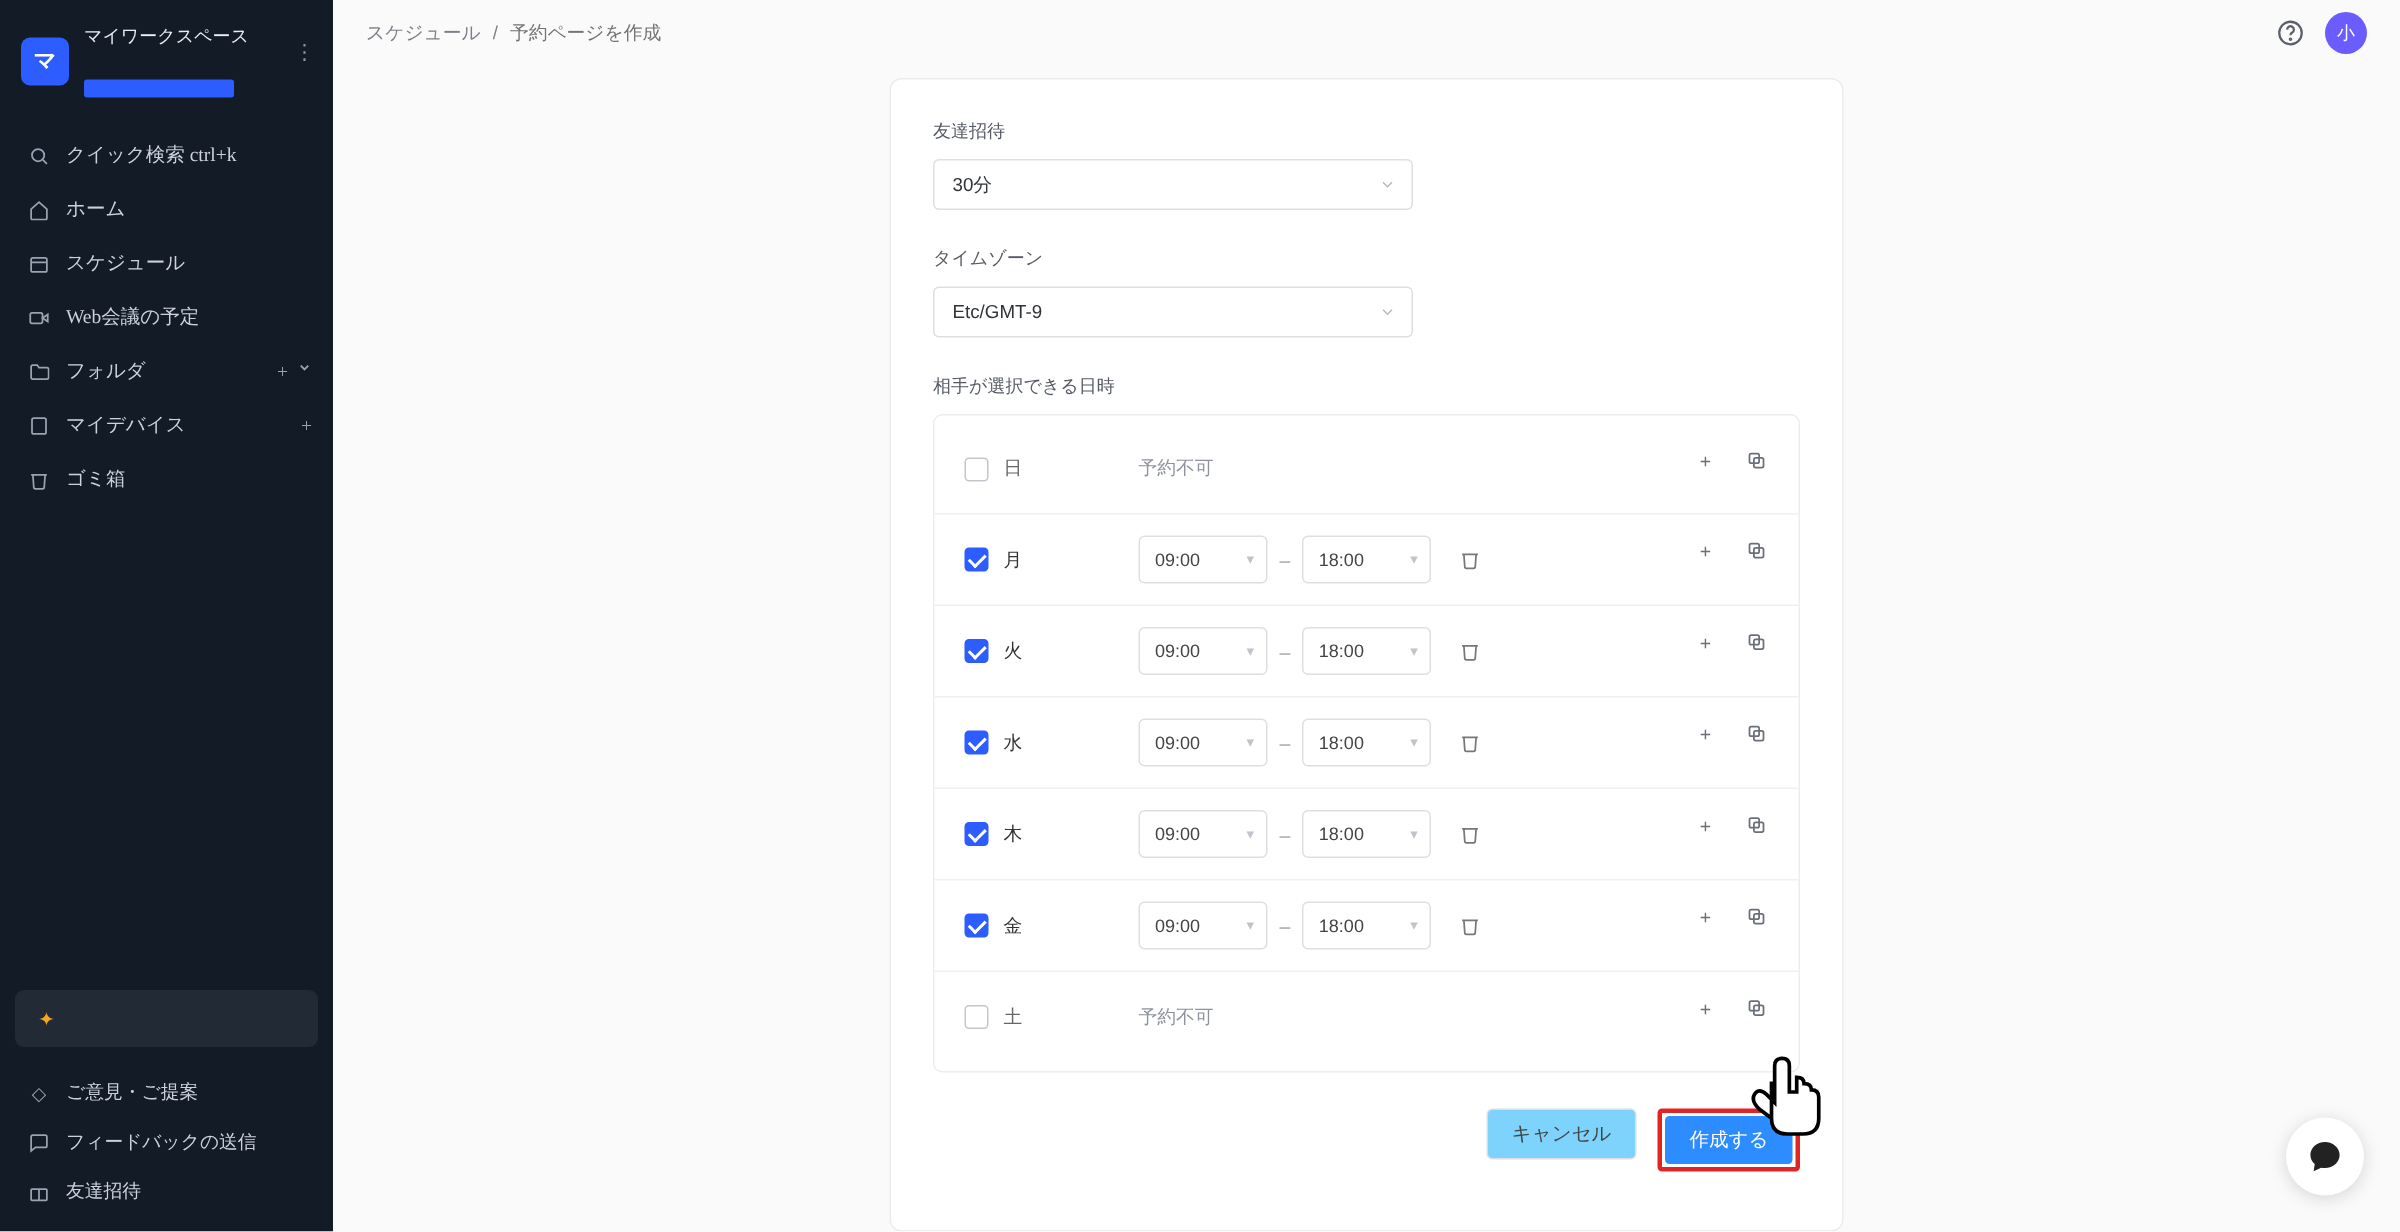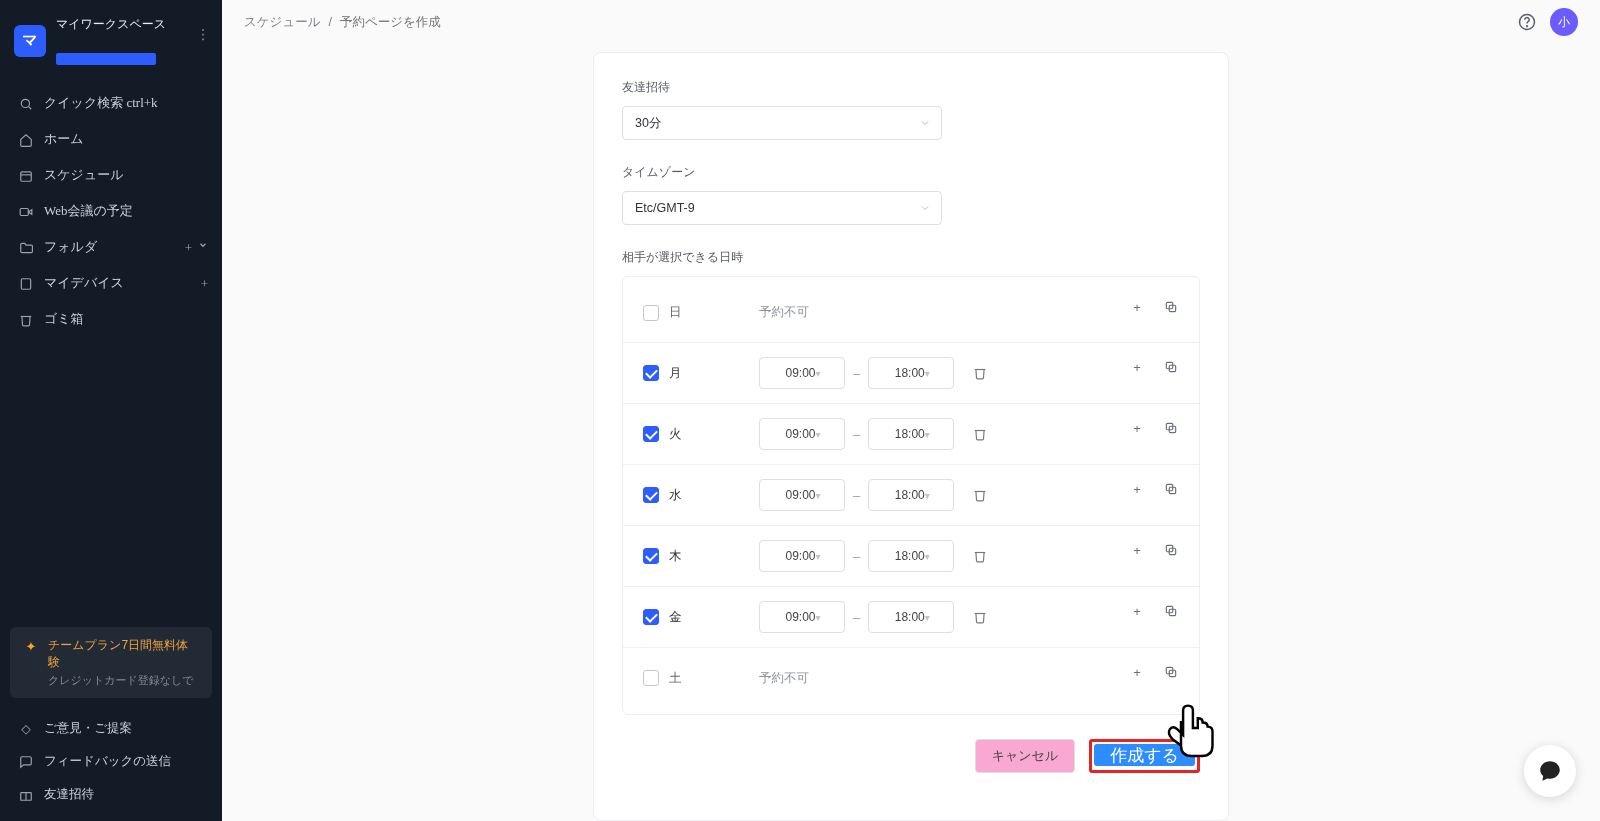--- a/index.html
+++ b/index.html
@@ -44,31 +44,31 @@
 .days-wrap { border: 1px solid #ededef; border-radius: 6px; padding: 6px 0; }
 .day-row { display: flex; align-items: center; padding: 14px 20px; min-height: 60px; border-bottom: 1px solid #f0f0f2; position: relative; }
 .day-row:last-child { border-bottom: none; }
 .chk { width: 16px; height: 16px; border: 1.5px solid #c2c6cd; border-radius: 3px; display: flex; align-items: center; justify-content: center; margin-right: 10px; cursor: pointer; flex-shrink: 0; }
 .chk.on { background: #2d5cff; border-color: #2d5cff; }
 .chk.on::after { content: ""; width: 9px; height: 5px; border-left: 2px solid #fff; border-bottom: 2px solid #fff; transform: rotate(-45deg); margin-top: -2px; }
 .day-name { width: 90px; font-size: 12.5px; color: #333; }
 .day-name.off { color: #666; }
 .unavail { color: #8e939c; font-size: 12.5px; margin-left: 0; }
 .time-pair { display: flex; align-items: center; gap: 8px; }
-.t-sel { width: 86px; height: 32px; border: 1px solid #dedfe2; border-radius: 4px; display: flex; align-items: center; justify-content: center; padding: 0 8px 0 10px; font-size: 12px; color: #444; cursor: pointer; }
+.t-sel { width: 86px; height: 32px; border: 1px solid #dedfe2; border-radius: 4px; display: flex; align-items: center; justify-content: space-between; padding: 0 8px 0 10px; font-size: 12px; color: #444; cursor: pointer; }
 .t-sel .chev { color: #c0c4cb; font-size: 10px; }
 .dash { color: #9ba0a9; }
 .trash-ic { width: 16px; height: 16px; color: #777; margin-left: 10px; cursor: pointer; display: flex; align-items: center; justify-content: center; }
 .row-actions { position: absolute; right: 20px; top: 16px; display: flex; gap: 18px; color: #6a6f79; }
 .row-actions .ic { width: 16px; height: 16px; cursor: pointer; display: flex; align-items: center; justify-content: center; }
 
 .footer-actions { display: flex; justify-content: flex-end; gap: 14px; margin-top: 24px; position: relative; }
-.btn-secondary { height: 34px; padding: 0 16px; background: #f9a8d4; border: 1px solid #dbdde1; border-radius: 4px; color: #444; font-size: 13px; cursor: pointer; display: flex; align-items: center; }
+.btn-secondary { height: 34px; padding: 0 16px; background: #7dd3fc; border: 1px solid #dbdde1; border-radius: 4px; color: #444; font-size: 13px; cursor: pointer; display: flex; align-items: center; }
 .btn-primary-wrap { border: 3px solid #e32424; border-radius: 3px; padding: 2px; }
-.btn-primary { height: 22px; padding: 0 16px; background: #2d8cff; border: none; border-radius: 3px; color: #fff; font-size: 17px; cursor: pointer; display: flex; align-items: center; }
+.btn-primary { height: 32px; padding: 0 16px; background: #2d8cff; border: none; border-radius: 3px; color: #fff; font-size: 13px; cursor: pointer; display: flex; align-items: center; }
 
 .cursor-hand { position: absolute; left: 1160px; top: 700px; width: 70px; height: 70px; pointer-events: none; }
 
 .chat-fab { position: absolute; right: 24px; bottom: 24px; width: 52px; height: 52px; border-radius: 50%; background: #fff; box-shadow: 0 2px 12px rgba(0,0,0,.15); display: flex; align-items: center; justify-content: center; color: #222; cursor: pointer; }
 
 svg { display: block; }
 </style>
 </head>
 <body>
 
@@ -155,24 +155,20 @@
             </svg>
           </span>
         <span>ゴミ箱</span>
       </div>
     </div>
 
     <div class="sidebar-spacer"></div>
 
     <div class="promo">
       <div class="sparkle">✦</div>
-      <div class="lines">
-        <div class="l1">チームプラン7日間無料体験</div>
-        <div class="l2">クレジットカード登録なしで</div>
-      </div>
     </div>
 
     <div class="bottom-nav">
       <div class="nav-item">
         <span class="nav-ico">◇</span>
         <span>ご意見・ご提案</span>
       </div>
       <div class="nav-item">
         <span class="nav-ico">
             <svg width="14" height="14" viewBox="0 0 24 24" fill="none" stroke="currentColor" stroke-width="2">

